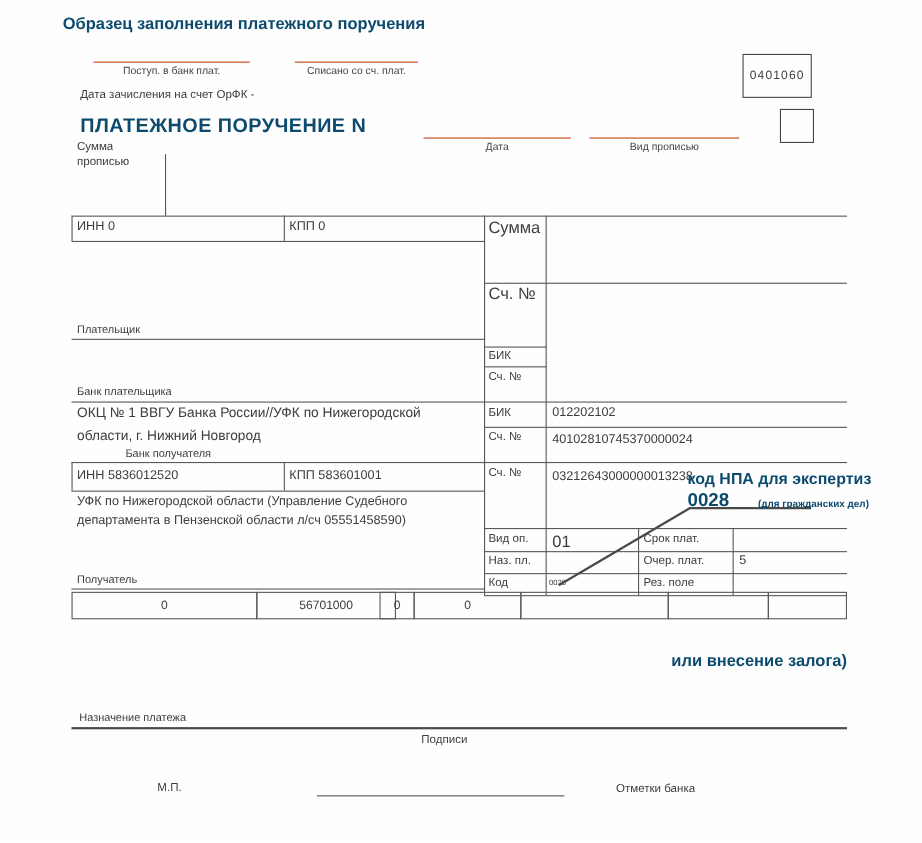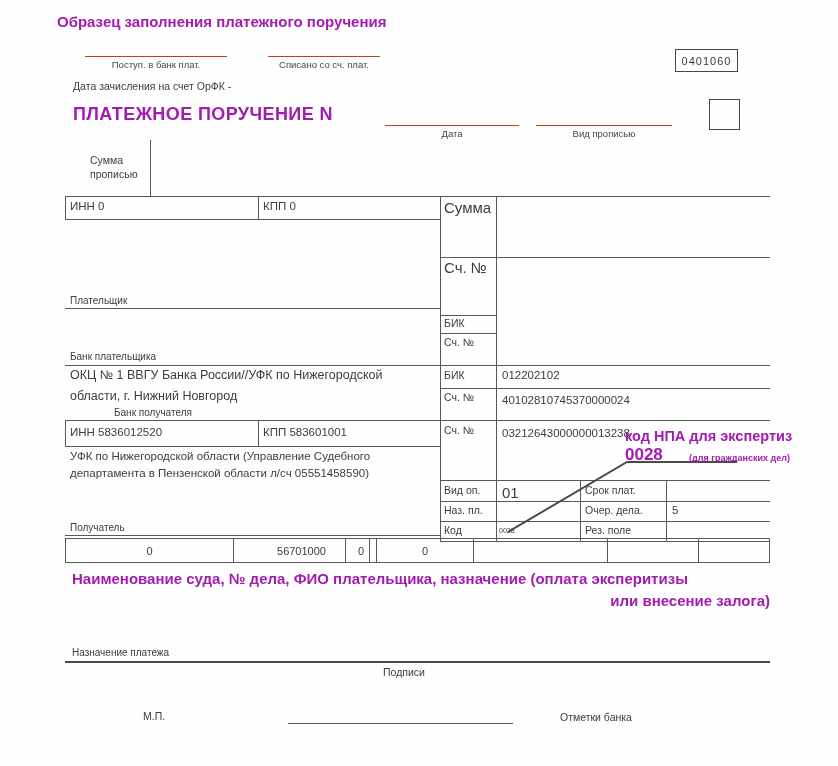--- a/index.html
+++ b/index.html
@@ -1,19 +1,19 @@
 <!DOCTYPE html>
 <html><head>
 <meta charset="utf-8">
 <style>
   html,body{margin:0;padding:0;background:#fff;}
   .page{position:relative;width:838px;height:766px;background:#fefefe;
         font-family:"Liberation Sans",sans-serif;color:#3d3d3d;overflow:hidden;}
   .t{position:absolute;white-space:nowrap;line-height:1.15;}
-  .b{font-weight:bold;color:#a21caf;}
+  .b{font-weight:bold;color:#0c4a6e;}
   .hl{position:absolute;border-top:1px solid #c2410c;text-align:center;
       font-size:9.5px;padding-top:2px;color:#454545;}
   .lnh{position:absolute;border-top:1.5px solid #585858;height:0;}
   .lnh2{position:absolute;border-top:2px solid #4a4a4a;height:0;}
   .lnv{position:absolute;border-left:1.5px solid #585858;width:0;}
   .box{position:absolute;border:1.5px solid #454545;box-sizing:border-box;
        display:flex;align-items:center;justify-content:center;}
   .cell{position:absolute;border:1.5px solid #585858;box-sizing:border-box;
         font-size:11px;display:flex;align-items:center;justify-content:center;}
   .s10{font-size:10px;} .s105{font-size:10.5px;} .s11{font-size:15px;}
@@ -27,24 +27,24 @@
 
   <div class="t b" style="left:57px;top:13px;font-size:15px;">Образец заполнения платежного поручения</div>
 
   <div class="hl" style="left:85px;top:56px;width:142px;">Поступ. в банк плат.</div>
   <div class="hl" style="left:268px;top:56px;width:112px;">Списано со сч. плат.</div>
   <div class="t s105" style="left:73px;top:80px;">Дата зачисления на счет ОрФК -</div>
   <div class="t b" style="left:73px;top:104px;font-size:18px;letter-spacing:.4px;">ПЛАТЕЖНОЕ ПОРУЧЕНИЕ N</div>
   <div class="hl" style="left:385px;top:125px;width:134px;">Дата</div>
   <div class="hl" style="left:536px;top:125px;width:136px;">Вид прописью</div>
 
-  <div class="box" style="left:675px;top:49px;width:63px;height:23px;font-size:11px;letter-spacing:1px;">0401060</div>
+  <div class="box" style="left:675px;top:49px;width:63px;height:40px;font-size:11px;letter-spacing:1px;">0401060</div>
   <div class="box" style="left:709px;top:99px;width:31px;height:31px;"></div>
 
-  <div class="t s105" style="left:70px;top:153px;width:66px;white-space:normal;line-height:1.35;margin-left:20px;">Сумма прописью</div>
+  <div class="t s105" style="left:70px;top:126px;width:66px;white-space:normal;line-height:1.35;">Сумма прописью</div>
   <div class="lnv" style="left:150px;top:140px;height:56px;"></div>
 
   <div class="lnh" style="left:65px;top:196px;width:705px;"></div>
   <div class="lnh" style="left:65px;top:219px;width:376px;"></div>
   <div class="lnh" style="left:440px;top:257px;width:330px;"></div>
   <div class="lnh" style="left:65px;top:308px;width:376px;"></div>
   <div class="lnh" style="left:440px;top:315px;width:57px;"></div>
   <div class="lnh" style="left:440px;top:333px;width:57px;"></div>
   <div class="lnh" style="left:65px;top:365px;width:705px;"></div>
   <div class="lnh" style="left:440px;top:388px;width:330px;"></div>
@@ -87,43 +87,42 @@
   <div class="t s115" style="left:263px;top:426px;">КПП 583601001</div>
   <div class="t s105" style="left:444px;top:424px;">Сч. №</div>
   <div class="t s115" style="left:502px;top:427px;">03212643000000013238</div>
   <div class="t s115" style="left:70px;top:450px;">УФК по Нижегородской области (Управление Судебного</div>
   <div class="t s115" style="left:70px;top:467px;">департамента в Пензенской области л/сч 05551458590)</div>
 
   <div class="t s105" style="left:444px;top:484px;">Вид оп.</div>
   <div class="t s11" style="left:502px;top:484px;">01</div>
   <div class="t s105" style="left:585px;top:484px;">Срок плат.</div>
   <div class="t s105" style="left:444px;top:504px;">Наз. пл.</div>
-  <div class="t s105" style="left:585px;top:504px;">Очер. дела.</div>
+  <div class="t s105" style="left:585px;top:504px;">Очер. плат.</div>
   <div class="t s115" style="left:672px;top:504px;">5</div>
   <div class="t s105" style="left:444px;top:524px;">Код</div>
   <div class="t tiny" style="left:499px;top:527px;">0028</div>
   <div class="t s105" style="left:585px;top:524px;">Рез. поле</div>
 
   <svg width="838" height="766">
     <polyline points="508,532 627,462 737,462" fill="none" stroke="#4a4a4a" stroke-width="2"></polyline>
   </svg>
   <div class="t b" style="left:625px;top:428px;font-size:14.5px;">код НПА для экспертиз</div>
   <div class="t b" style="left:625px;top:445px;font-size:17px;">0028</div>
   <div class="t b" style="left:689px;top:453px;font-size:9px;">(для гражданских дел)</div>
 
   <div class="t s10" style="left:70px;top:522px;">Получатель</div>
   <div class="cell" style="left:65px;top:538px;width:169px;height:25px;">0</div>
-  <div class="cell" style="left:233px;top:538px;width:137px;height:25px;">56701000</div>
+  <div class="cell" style="left:233px;top:538px;width:127px;height:25px;">56701000</div>
   <div class="cell" style="left:345px;top:538px;width:32px;height:25px;">0</div>
   <div class="cell" style="left:376px;top:538px;width:98px;height:25px;">0</div>
   <div class="cell" style="left:473px;top:538px;width:135px;height:25px;"></div>
   <div class="cell" style="left:607px;top:538px;width:92px;height:25px;"></div>
   <div class="cell" style="left:698px;top:538px;width:72px;height:25px;"></div>
 
-  <div class="t b" style="left:72px;top:570px;font-size:15px;">Наименование суда, № дела, ФИО плательщика, назначение (оплата эксперитизы</div>
   <div class="t b" style="left:72px;top:592px;width:698px;text-align:right;font-size:15px;">или внесение залога)</div>
 
   <div class="t s10" style="left:72px;top:647px;">Назначение платежа</div>
   <div class="lnh2" style="left:65px;top:661px;width:705px;"></div>
   <div class="t s105" style="left:383px;top:666px;">Подписи</div>
   <div class="t s105" style="left:560px;top:668px;margin-top:43px;">Отметки банка</div>
   <div class="t s105" style="left:143px;top:710px;">М.П.</div>
   <div class="lnh" style="left:288px;top:723px;width:225px;"></div>
 
 </div>

